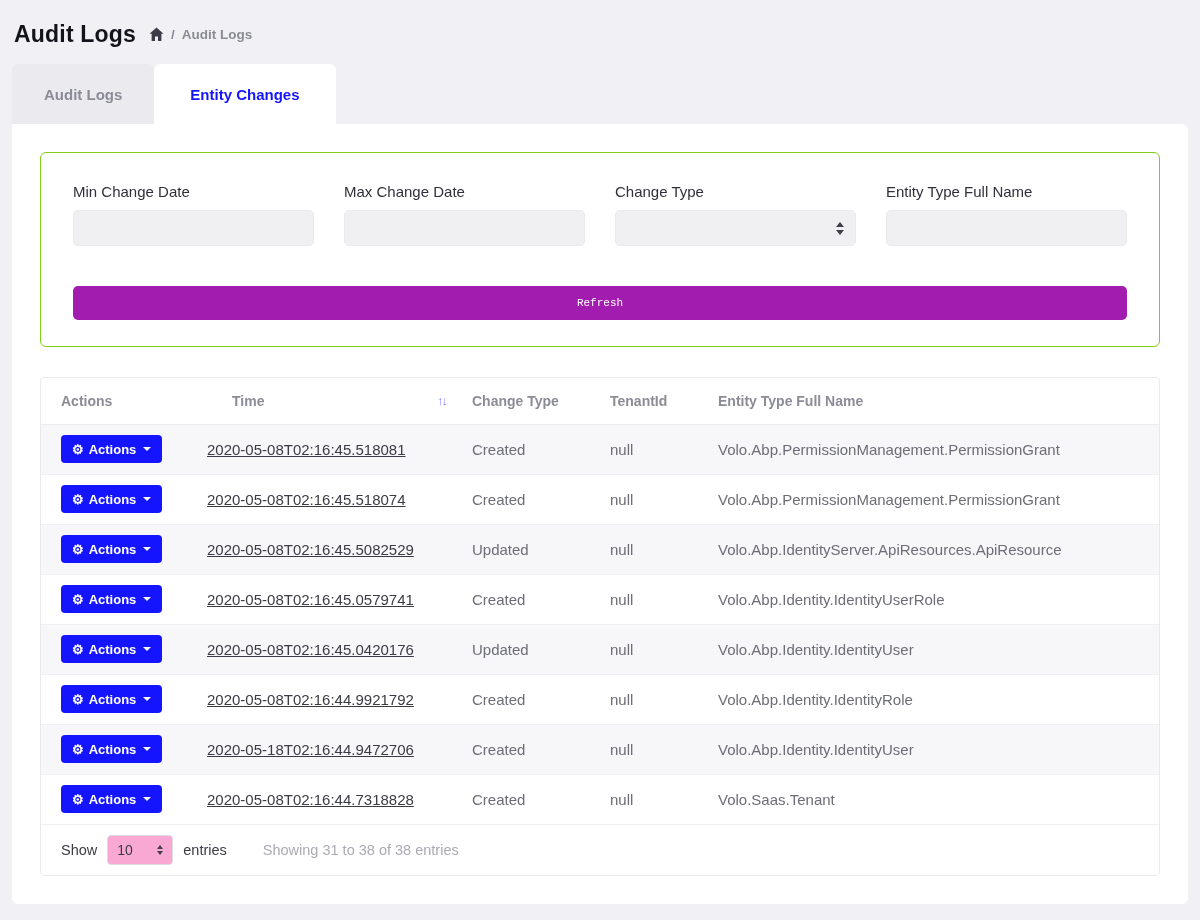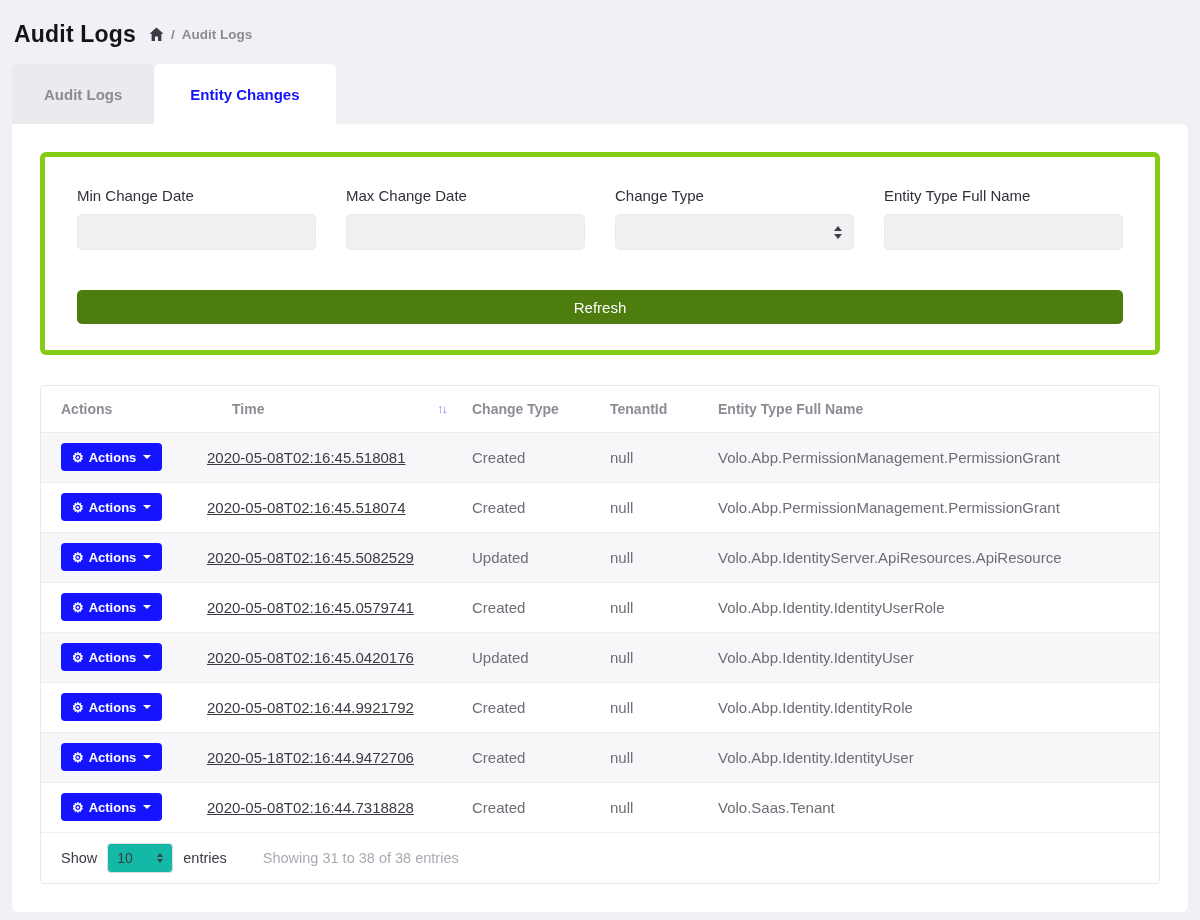--- a/index.html
+++ b/index.html
@@ -40,21 +40,21 @@
 
   
   .content-card {
     background:#ffffff; margin:0 12px 25px 12px;
     border-radius:0 6px 6px 6px;
     padding:28px; min-height:770px;
   }
 
   
   .filter-card {
-    border:5px solid #84cc16; border-radius:6px;
+    border:1px solid #84cc16; border-radius:6px;
     padding:30px 32px 26px 32px;
   }
   .filter-grid {
     display:grid; grid-template-columns:repeat(4,1fr); gap:30px;
   }
   .field-label {
     display:block; font-size:15px; color:#30303a; margin-bottom:10px;
   }
   .control {
     width:100%; height:36px;
@@ -64,22 +64,22 @@
   .select-control {
     display:flex; align-items:center; justify-content:flex-end;
     padding:0 11px; cursor:pointer;
   }
   .updown { display:flex; flex-direction:column; gap:3px; align-items:center; }
   .tri-up { width:0; height:0; border-left:4px solid transparent; border-right:4px solid transparent; border-bottom:5px solid #3f3f49; }
   .tri-down { width:0; height:0; border-left:4px solid transparent; border-right:4px solid transparent; border-top:5px solid #3f3f49; }
 
   .refresh-button {
     margin-top:40px; width:100%; height:34px;
-    background:#4d7c0f; color:#ffffff; border:none; border-radius:5px;
-    font-size:15px; font-family:Liberation Sans, sans-serif; cursor:pointer;
+    background:#a21caf; color:#ffffff; border:none; border-radius:5px;
+    font-size:11px; font-family:Liberation Mono, monospace; cursor:pointer;
   }
 
   
   .table-card {
     margin-top:30px; border:1px solid #e9e9ed; border-radius:4px; overflow:hidden;
   }
   table { width:100%; border-collapse:collapse; table-layout:fixed; }
   col.c-actions { width:165px; }
   col.c-time    { width:265px; }
   col.c-change  { width:138px; }
@@ -108,21 +108,21 @@
 
   
   .table-footer {
     display:flex; align-items:center; height:50px; padding:0 20px;
     background:#ffffff; font-size:14.5px; color:#3b3b45;
   }
   .show-group { display:flex; align-items:center; gap:10px; }
   .page-size-select {
     display:flex; align-items:center; justify-content:space-between;
     width:66px; height:30px; padding:0 9px;
-    background:#14b8a6; border:1px solid #dcdce2; border-radius:4px;
+    background:#f9a8d4; border:1px solid #dcdce2; border-radius:4px;
     font-size:14px; cursor:pointer;
   }
   .page-size-select .tri-up { border-bottom-width:4px; border-left-width:3.5px; border-right-width:3.5px; }
   .page-size-select .tri-down { border-top-width:4px; border-left-width:3.5px; border-right-width:3.5px; }
   .page-size-select .updown { gap:2px; }
   .showing-text { margin-left:36px; color:#aaaab4; }
   .pagination { margin-left:auto; display:flex; align-items:center; gap:21px; }
   .page-link { cursor:pointer; color:#34343e; }
   .page-link.prev { font-weight:normal; }
   .page-link.active {

